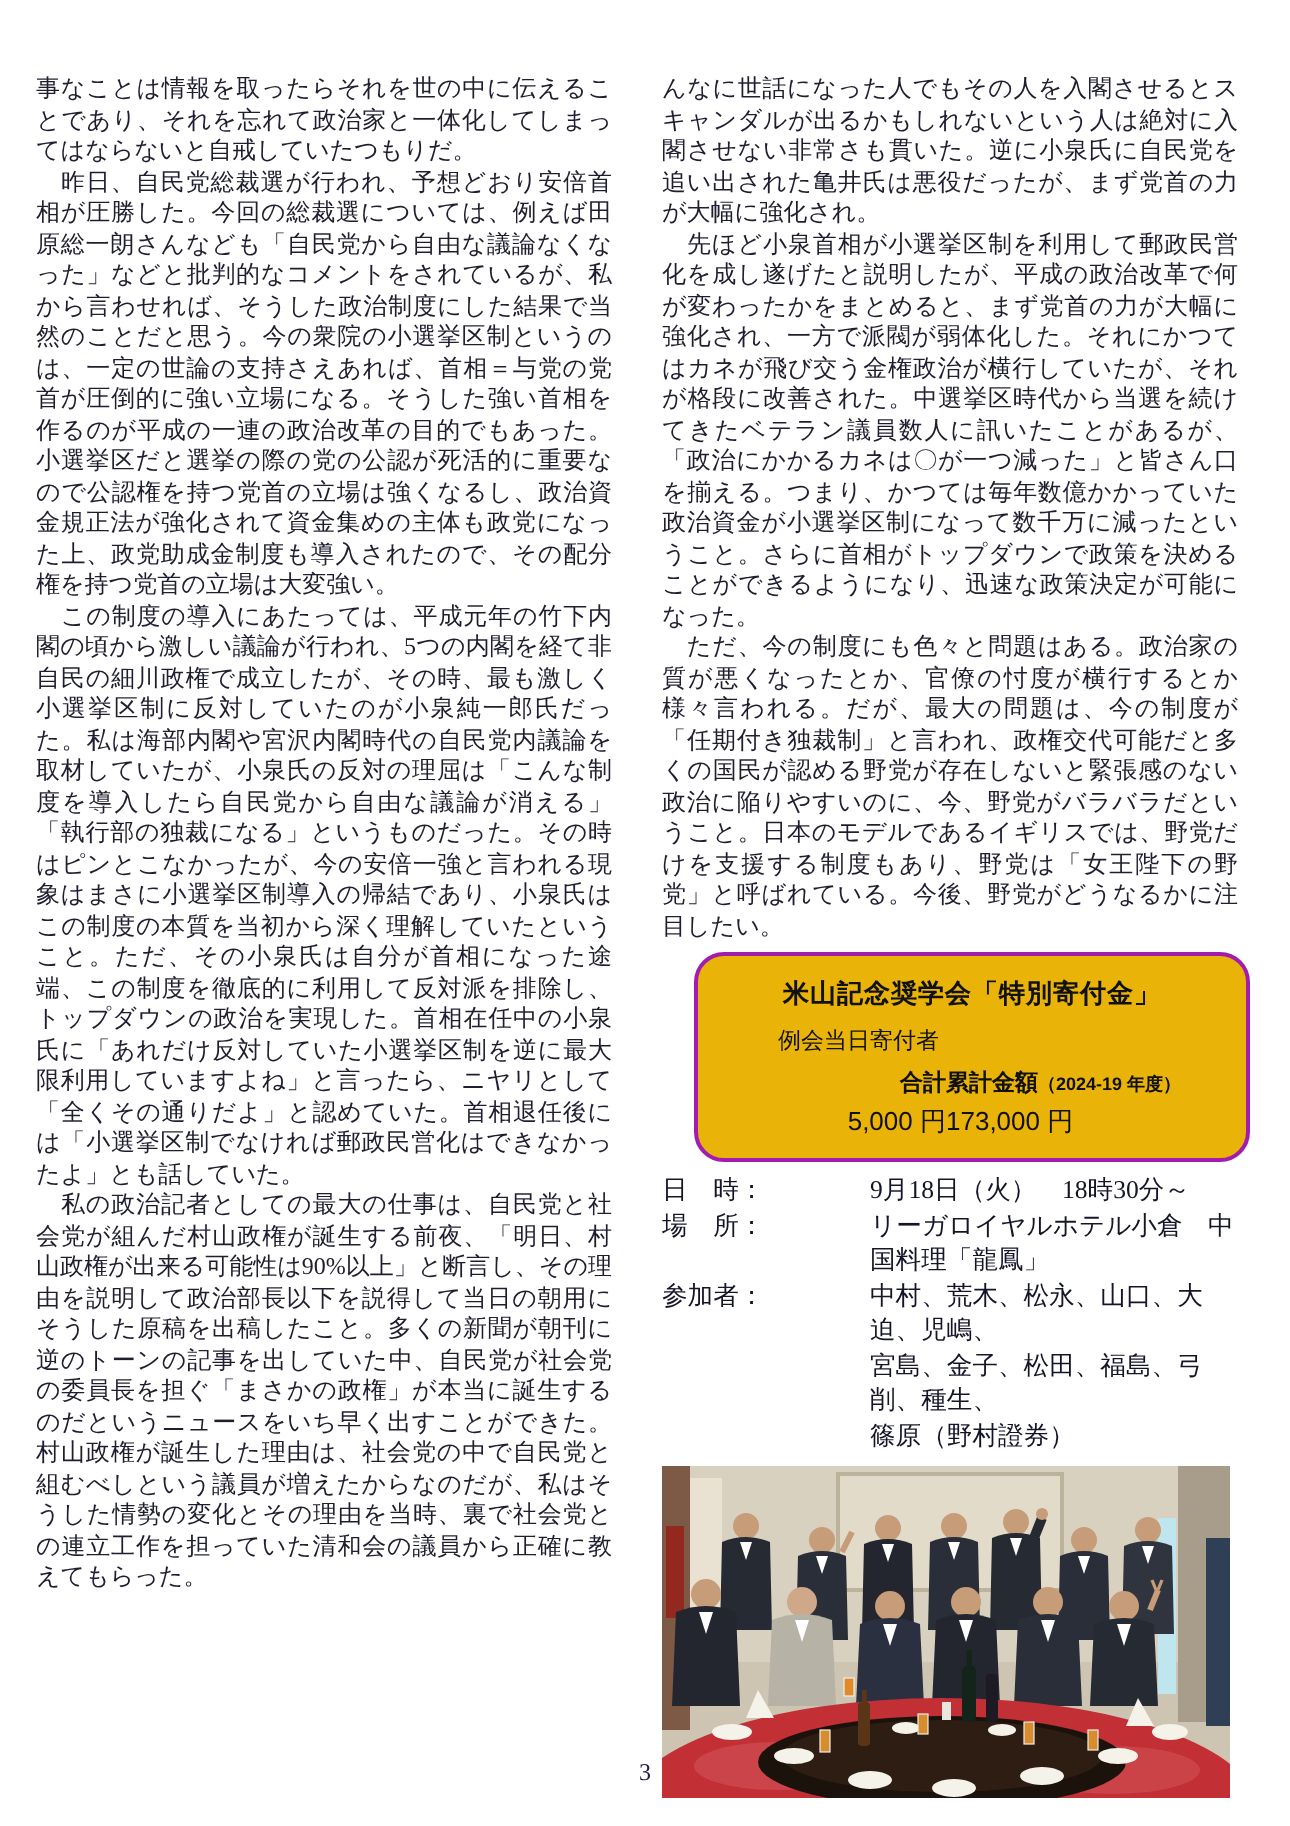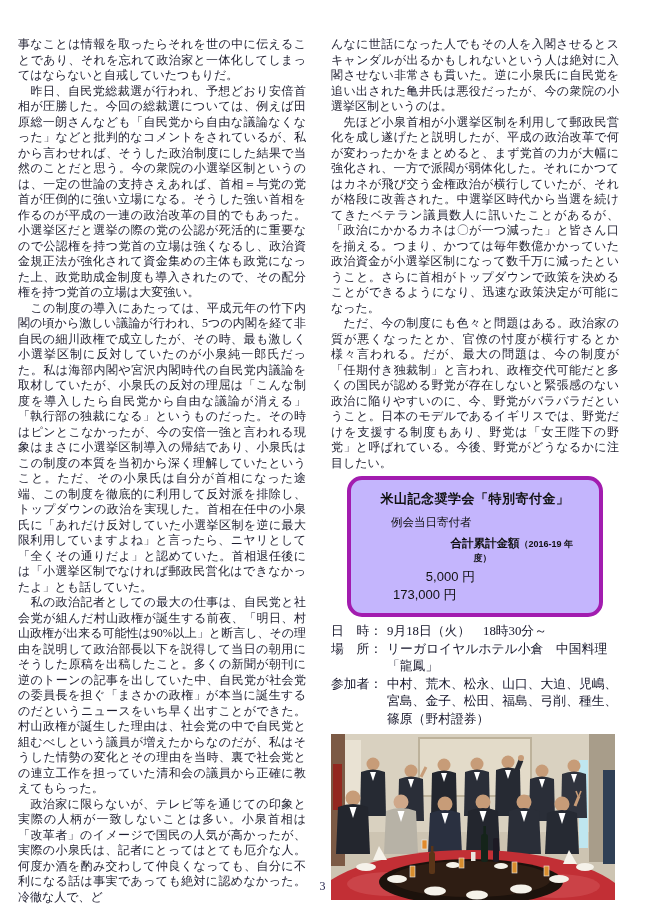--- a/index.html
+++ b/index.html
@@ -11,44 +11,44 @@
   .col { position:absolute; top:37px; width:288px; }
   .col-left  { left:18px; }
   .col-right { left:331px; }
   .col p {
     margin:0; font-size:12px; line-height:15.5px;
     text-align:justify; text-justify:inter-ideograph;
     word-break:break-all; overflow-wrap:break-word;
   }
   
   .donation-box {
-    box-sizing:border-box; width:256px; margin:5px 0 0 16px;
-    background:#c4b5fd; border:4px solid #a21caf; border-radius:15px;
+    box-sizing:border-box; width:278px; margin:5px 0 0 16px;
+    background:#eab308; border:2px solid #a21caf; border-radius:15px;
     padding:10px 10px 9px 10px;
     font-family:"Liberation Sans","DejaVu Sans",sans-serif; color:#111;
   }
   .d-title { text-align:center; font-weight:bold; font-size:13px; letter-spacing:.5px; }
   .d-sub   { margin:7px 0 0 30px; font-weight:normal; font-size:11.5px; }
   .d-donor { margin:7px 0 0 18px; font-size:12.5px; letter-spacing:2px; }
   .d-cols  { display:flex; margin:6px 0 0 32px; align-items:baseline; }
   .d-c1    { width:82px;text-align:right; }
   .d-label { font-weight:bold; font-size:11.5px; }
   .d-note  { font-weight:bold; font-size:9px; }
   .d-value { font-size:13px; }
-  .d-vals  { margin-top:3px;flex-direction:column; }
+  .d-vals  { margin-top:3px; }
   
   .orient-box {
     box-sizing:border-box; width:291px; margin:13px 0 0 0;
     border:1.5px solid #3a3a3a; border-radius:9px; background:#fff;
     text-align:center; padding:4px 0 5px 0;
     font-size:14.5px; letter-spacing:1px; color:#111;
   }
   
   .orient-info { margin-top:6px; font-size:12.8px; line-height:17.5px; color:#15152a; }
-  .o-row { display:flex; }
+  .o-row { display:flex;gap:48px; }
   .o-label { white-space:pre; width:56px; flex:0 0 56px; }
   .o-value { flex:1; }
   
   .photo-wrap { margin-top:6px; width:284px; height:166px; }
   
   .page-num {
     position:absolute; left:0; right:0; top:879px; text-align:center;
     font-size:12px; color:#20204a;
     font-family:"Liberation Serif","DejaVu Serif",serif;
   }
@@ -56,34 +56,33 @@
 </head>
 <body>
 
 <div class="page">
 
   <div class="col col-left">
     <p>事なことは情報を取ったらそれを世の中に伝えることであり、それを忘れて政治家と一体化してしまってはならないと自戒していたつもりだ。</p>
     <p>　昨日、自民党総裁選が行われ、予想どおり安倍首相が圧勝した。今回の総裁選については、例えば田原総一朗さんなども「自民党から自由な議論なくなった」などと批判的なコメントをされているが、私から言わせれば、そうした政治制度にした結果で当然のことだと思う。今の衆院の小選挙区制というのは、一定の世論の支持さえあれば、首相＝与党の党首が圧倒的に強い立場になる。そうした強い首相を作るのが平成の一連の政治改革の目的でもあった。小選挙区だと選挙の際の党の公認が死活的に重要なので公認権を持つ党首の立場は強くなるし、政治資金規正法が強化されて資金集めの主体も政党になった上、政党助成金制度も導入されたので、その配分権を持つ党首の立場は大変強い。</p>
     <p>　この制度の導入にあたっては、平成元年の竹下内閣の頃から激しい議論が行われ、5つの内閣を経て非自民の細川政権で成立したが、その時、最も激しく小選挙区制に反対していたのが小泉純一郎氏だった。私は海部内閣や宮沢内閣時代の自民党内議論を取材していたが、小泉氏の反対の理屈は「こんな制度を導入したら自民党から自由な議論が消える」「執行部の独裁になる」というものだった。その時はピンとこなかったが、今の安倍一強と言われる現象はまさに小選挙区制導入の帰結であり、小泉氏はこの制度の本質を当初から深く理解していたということ。ただ、その小泉氏は自分が首相になった途端、この制度を徹底的に利用して反対派を排除し、トップダウンの政治を実現した。首相在任中の小泉氏に「あれだけ反対していた小選挙区制を逆に最大限利用していますよね」と言ったら、ニヤリとして「全くその通りだよ」と認めていた。首相退任後には「小選挙区制でなければ郵政民営化はできなかったよ」とも話していた。</p>
     <p>　私の政治記者としての最大の仕事は、自民党と社会党が組んだ村山政権が誕生する前夜、「明日、村山政権が出来る可能性は90%以上」と断言し、その理由を説明して政治部長以下を説得して当日の朝用にそうした原稿を出稿したこと。多くの新聞が朝刊に逆のトーンの記事を出していた中、自民党が社会党の委員長を担ぐ「まさかの政権」が本当に誕生するのだというニュースをいち早く出すことができた。村山政権が誕生した理由は、社会党の中で自民党と組むべしという議員が増えたからなのだが、私はそうした情勢の変化とその理由を当時、裏で社会党との連立工作を担っていた清和会の議員から正確に教えてもらった。</p>
-    <p>　政治家に限らないが、テレビ等を通じての印象と実際の人柄が一致しないことは多い。小泉首相は「改革者」のイメージで国民の人気が高かったが、実際の小泉氏は、記者にとってはとても厄介な人。何度か酒を酌み交わして仲良くなっても、自分に不利になる話は事実であっても絶対に認めなかった。冷徹な人で、ど</p>
   </div>
 
   <div class="col col-right">
-    <p>んなに世話になった人でもその人を入閣させるとスキャンダルが出るかもしれないという人は絶対に入閣させない非常さも貫いた。逆に小泉氏に自民党を追い出された亀井氏は悪役だったが、今の衆院の小選挙区制というのは。</p>
+    <p>んなに世話になった人でもその人を入閣させるとスキャンダルが出るかもしれないという人は絶対に入閣させない非常さも貫いた。逆に小泉氏に自民党を追い出された亀井氏は悪役だったが、まず党首の力が大幅に強化され。</p>
     <p>　先ほど小泉首相が小選挙区制を利用して郵政民営化を成し遂げたと説明したが、平成の政治改革で何が変わったかをまとめると、まず党首の力が大幅に強化され、一方で派閥が弱体化した。それにかつてはカネが飛び交う金権政治が横行していたが、それが格段に改善された。中選挙区時代から当選を続けてきたベテラン議員数人に訊いたことがあるが、「政治にかかるカネは〇が一つ減った」と皆さん口を揃える。つまり、かつては毎年数億かかっていた政治資金が小選挙区制になって数千万に減ったということ。さらに首相がトップダウンで政策を決めることができるようになり、迅速な政策決定が可能になった。</p>
     <p>　ただ、今の制度にも色々と問題はある。政治家の質が悪くなったとか、官僚の忖度が横行するとか様々言われる。だが、最大の問題は、今の制度が「任期付き独裁制」と言われ、政権交代可能だと多くの国民が認める野党が存在しないと緊張感のない政治に陥りやすいのに、今、野党がバラバラだということ。日本のモデルであるイギリスでは、野党だけを支援する制度もあり、野党は「女王陛下の野党」と呼ばれている。今後、野党がどうなるかに注目したい。</p>
 
     <div class="donation-box">
       <div class="d-title">米山記念奨学会「特別寄付金」</div>
       <div class="d-sub">例会当日寄付者</div>
       <div class="d-cols">
         <span class="d-c1 d-label">合計</span>
-        <span class="d-label"><span>累計金額</span><span class="d-note">（2016-19 年度）</span></span>
+        <span class="d-label"><span>累計金額</span><span class="d-note">（2024-19 年度）</span></span>
       </div>
       <div class="d-cols d-vals">
         <span class="d-c1 d-value">5,000 円</span>
         <span class="d-value">173,000 円</span>
       </div>
     </div>
 
 
     <div class="orient-info">
       <div class="o-row">

